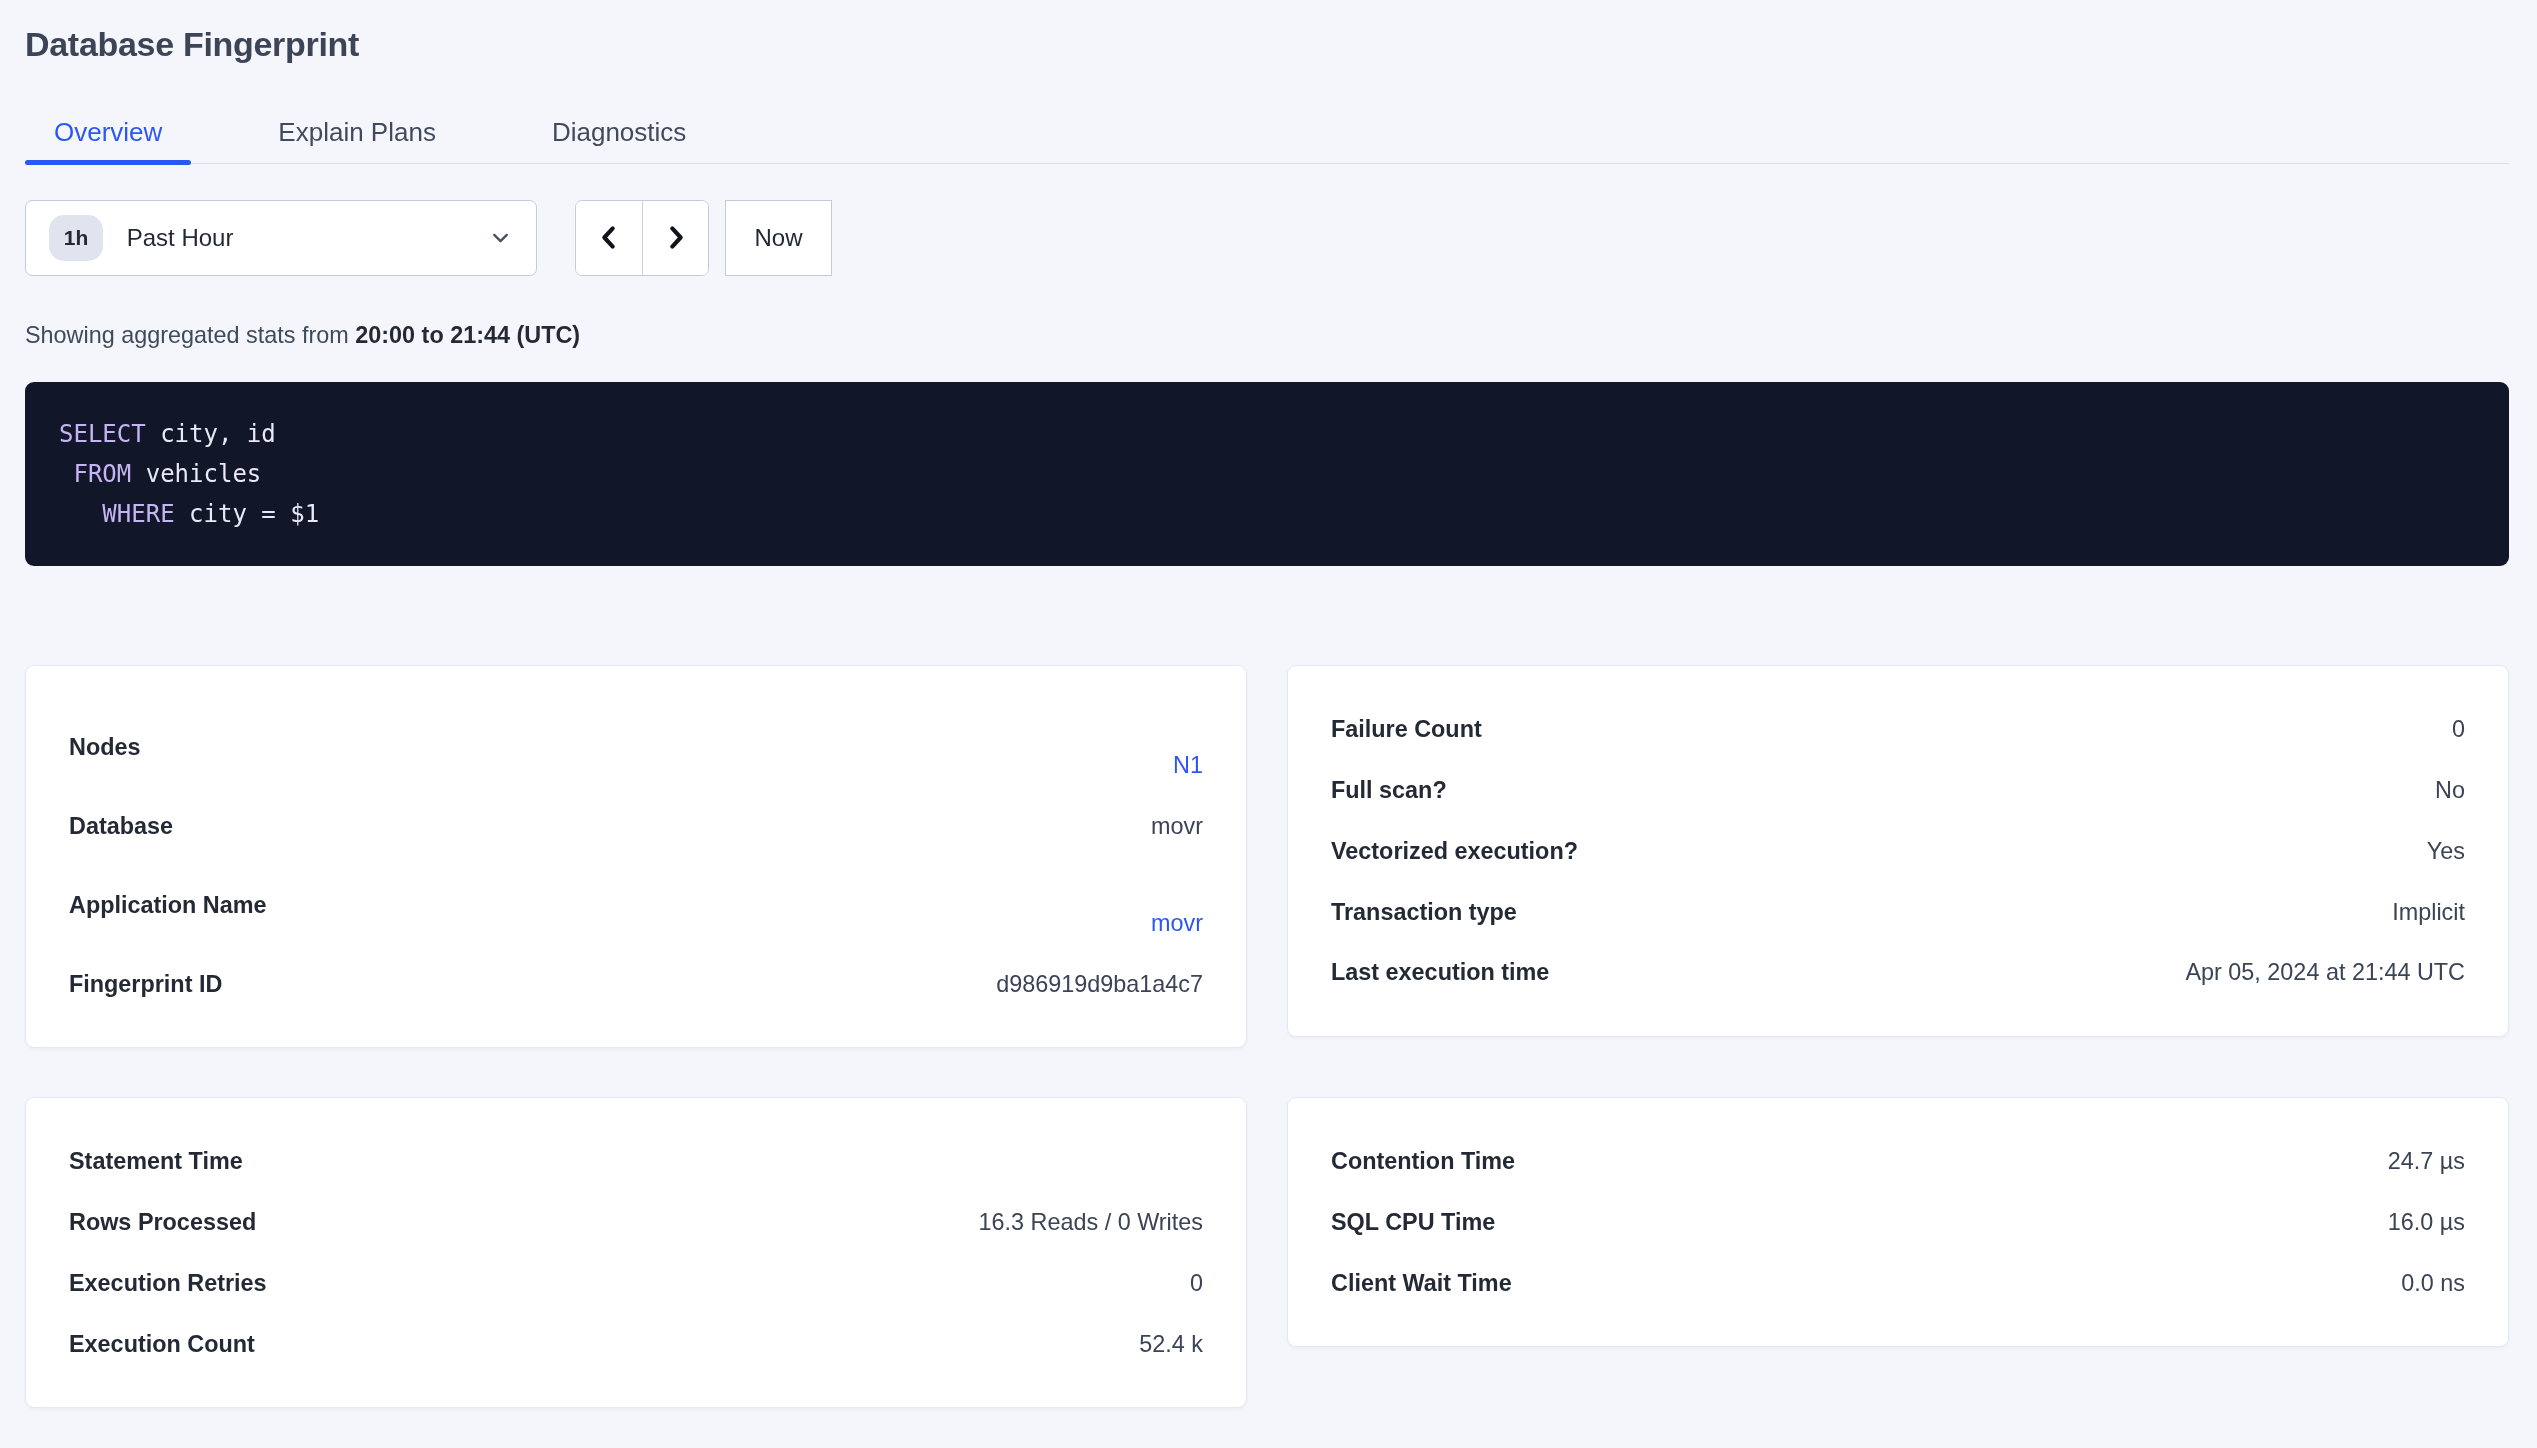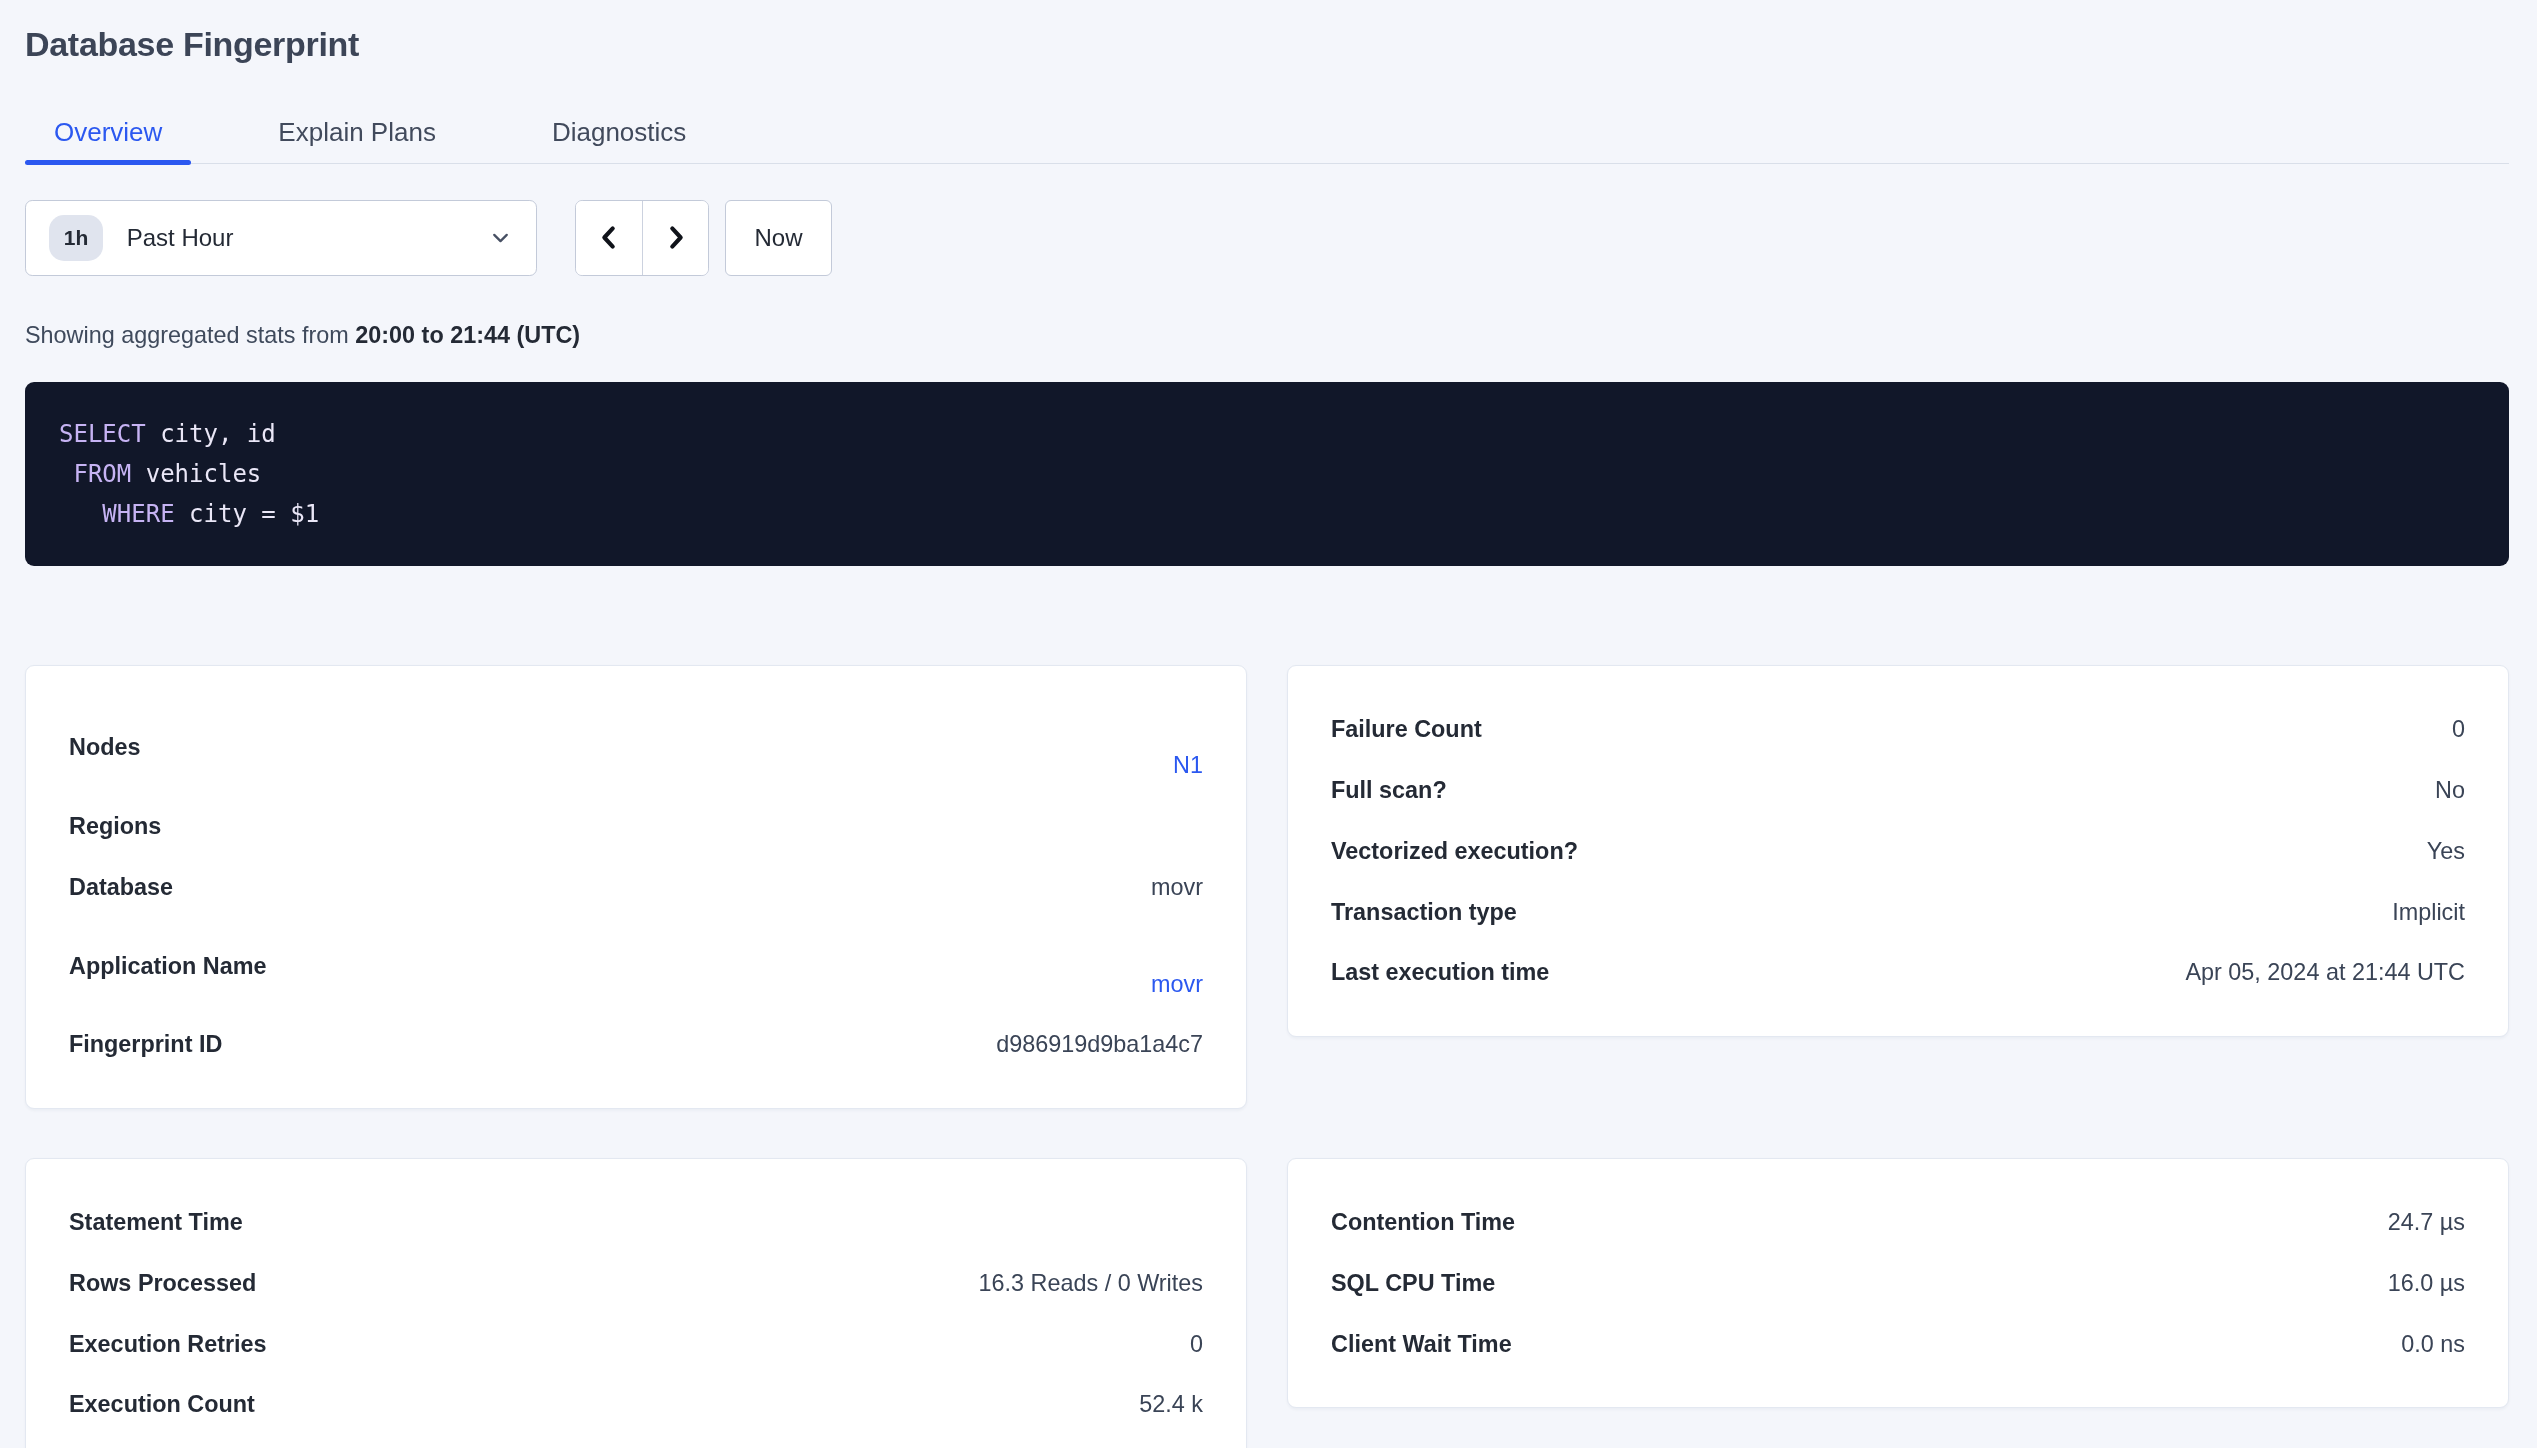--- a/index.html
+++ b/index.html
@@ -58,21 +58,21 @@
     margin-left:38px;display:flex;background:#fff;
     border:0.9px solid var(--control-border);border-radius:7.2px;overflow:hidden;
   }
   .nav-btn{
     width:66px;border:none;background:#fff;cursor:pointer;
     display:flex;align-items:center;justify-content:center;
   }
   .nav-btn + .nav-btn{border-left:0.9px solid #ccd2df;}
   .now-btn{
     margin-left:16px;width:107px;background:#fff;cursor:pointer;
-    border:0.9px solid var(--control-border);border-radius:6px;
+    border:0.9px solid var(--control-border);border-radius:0;
     font-family:inherit;font-size:24px;font-weight:500;color:var(--text-strong);
   }
 
   
   .caption{margin-top:43px;font-size:23.4px;line-height:32px;color:#3f4a5c;}
   .caption b{color:var(--text-strong);font-weight:700;}
 
   
   .sql-box{
     margin-top:31px;background:var(--sql-bg);border-radius:9px;
@@ -171,27 +171,20 @@
       <div>
 
           <div class="row">
             <span class="row-label">Nodes</span>
             <span class="row-value-wrap">
               <span class="row-value link">N1</span>
 
             </span>
           </div>
 
-          <div class="row">
-            <span class="row-label">Regions</span>
-            <span class="row-value-wrap">
-              <span class="row-value"></span>
-
-            </span>
-          </div>
 
           <div class="row">
             <span class="row-label">Database</span>
             <span class="row-value-wrap">
               <span class="row-value">movr</span>
 
             </span>
           </div>
 
           <div class="row">

